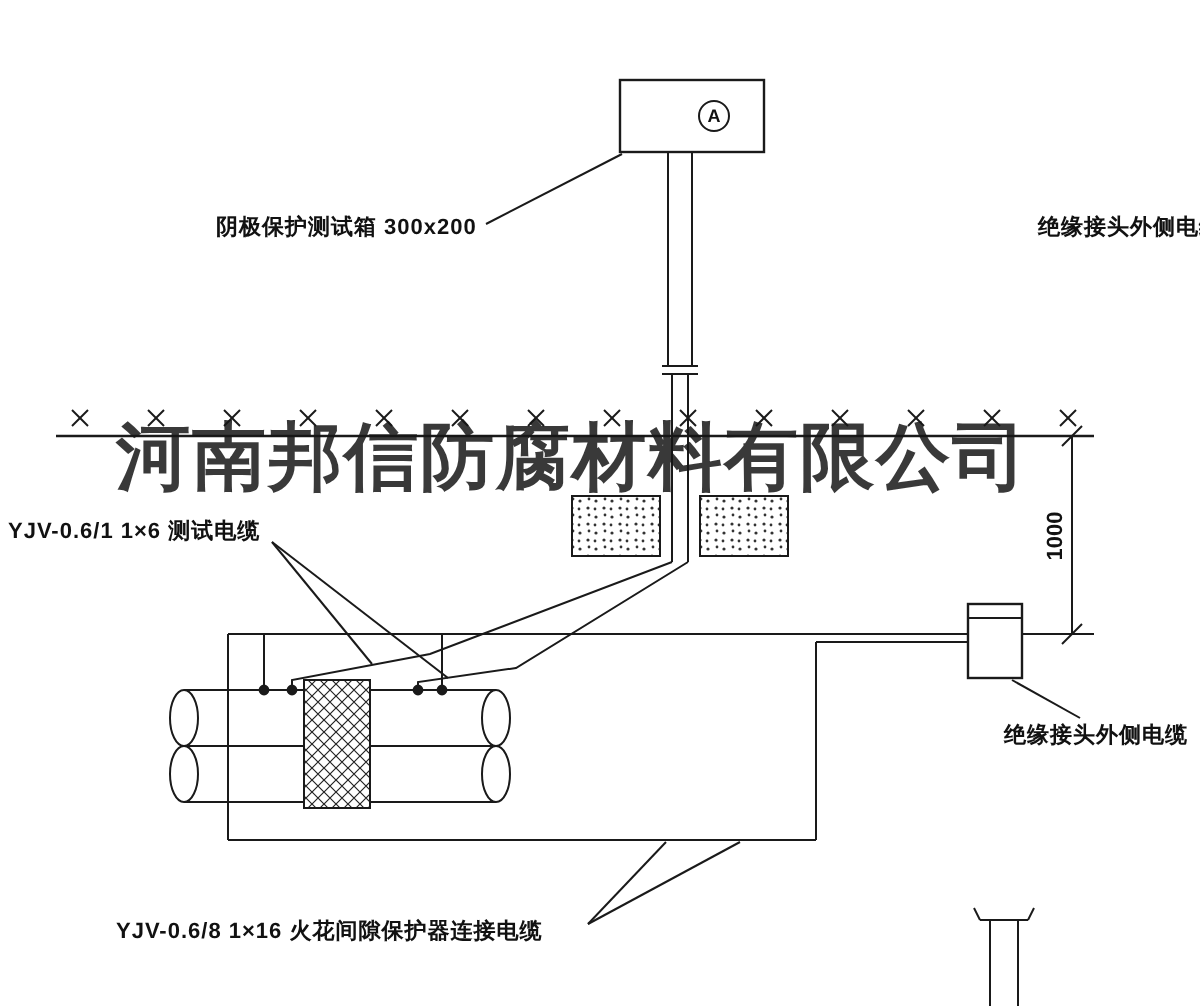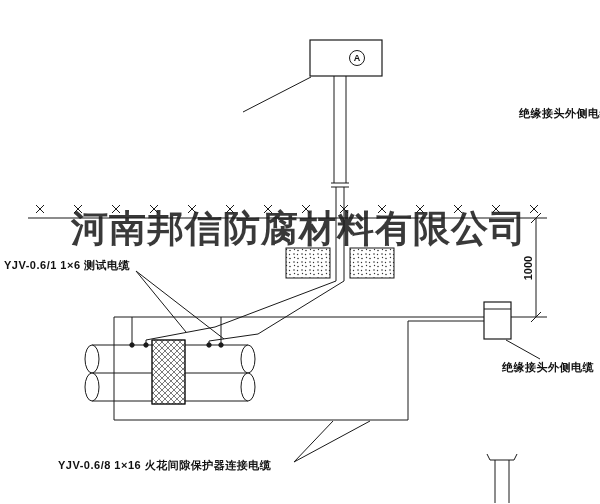--- a/index.html
+++ b/index.html
@@ -8,21 +8,21 @@
     overflow:hidden;font-family:"Liberation Sans",sans-serif;
   }
   #stage svg{position:absolute;left:0;top:0;}
   .label{
     position:absolute;font:600 11px "Liberation Sans",sans-serif;
     color:#111;white-space:nowrap;letter-spacing:0.5px;
   }
   .watermark{
     position:absolute;left:58px;top:204px;
     font:700 37px "Liberation Serif",serif;
-    color:rgba(22,22,22,0.85);white-space:nowrap;letter-spacing:1px;margin-left:13px;
+    color:rgba(22,22,22,0.85);white-space:nowrap;letter-spacing:1px;
   }
   .ammeter{
     position:absolute;left:351px;top:52px;width:12px;height:12px;
     font:600 9px "Liberation Sans",sans-serif;color:#111;
     text-align:center;line-height:12px;
   }
   .dim{
     position:absolute;left:509px;top:261px;width:40px;height:14px;
     font:600 11px "Liberation Sans",sans-serif;color:#111;text-align:center;
     transform:rotate(-90deg);transform-origin:center;
@@ -156,20 +156,21 @@
       <g>
         <line x1="490" y1="460" x2="514" y2="460"></line>
         <line x1="495" y1="460" x2="495" y2="503"></line>
         <line x1="509" y1="460" x2="509" y2="503"></line>
         <line x1="490" y1="460" x2="487" y2="454"></line>
         <line x1="514" y1="460" x2="517" y2="454"></line>
       </g>
     </g>
   </svg>
 
+  <div class="label" style="left:108px;top:106px">阴极保护测试箱 300x200</div>
 
   <div class="label" style="left:519px;top:106px">绝缘接头外侧电缆</div>
 
   <div class="watermark">河南邦信防腐材料有限公司</div>
 
   <div class="label" style="left:4px;top:258px">YJV-0.6/1 1×6  测试电缆</div>
 
   <div class="label" style="left:502px;top:360px">绝缘接头外侧电缆</div>
 
   <div class="label" style="left:58px;top:458px">YJV-0.6/8 1×16  火花间隙保护器连接电缆</div>

